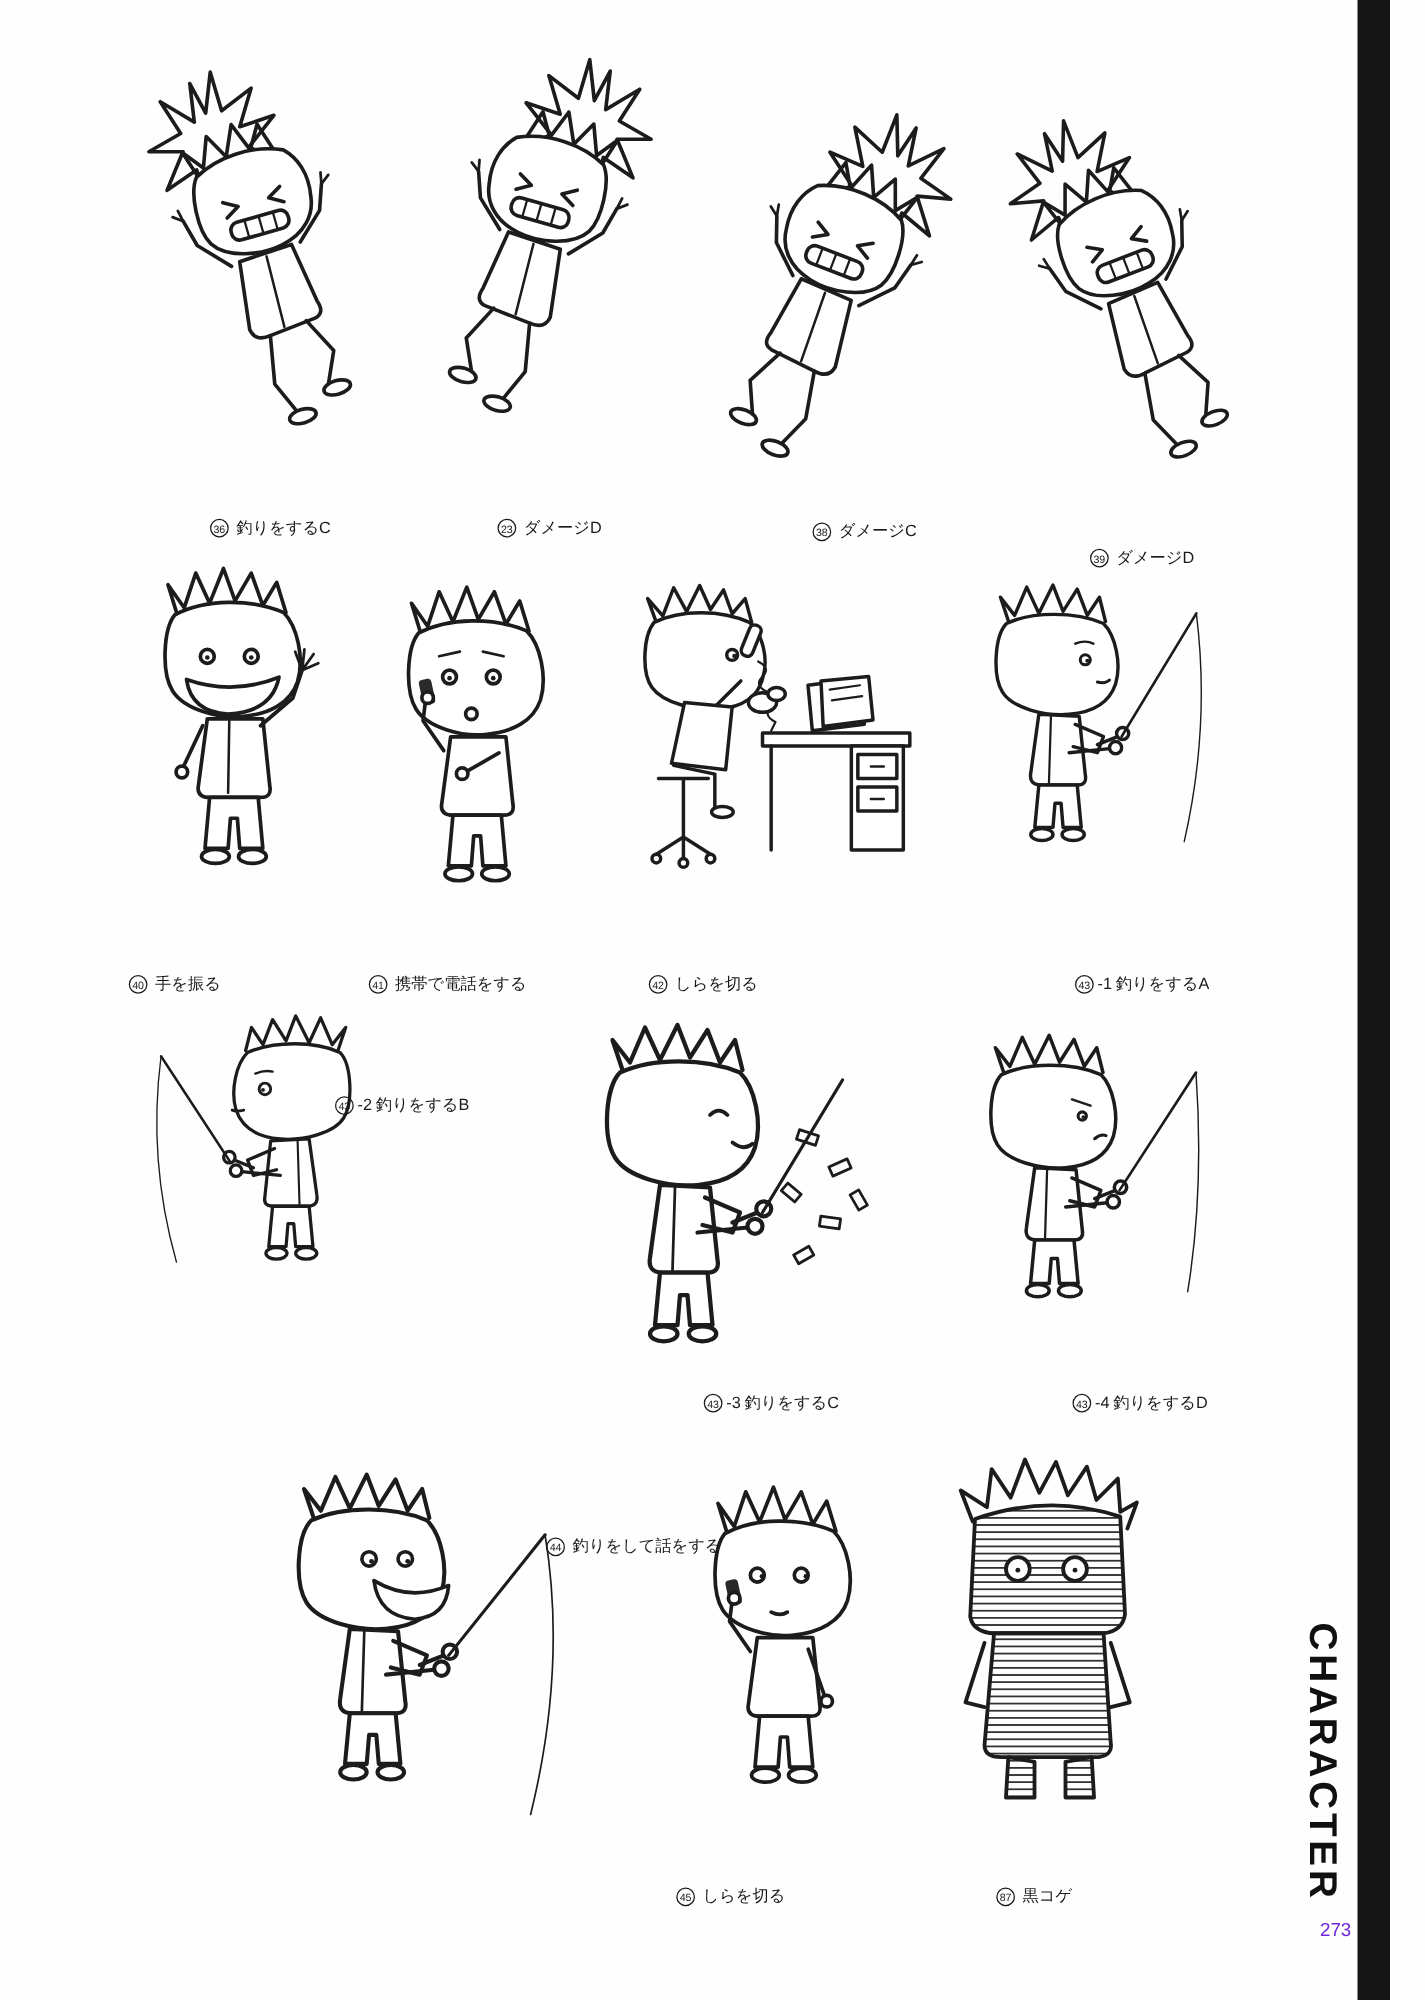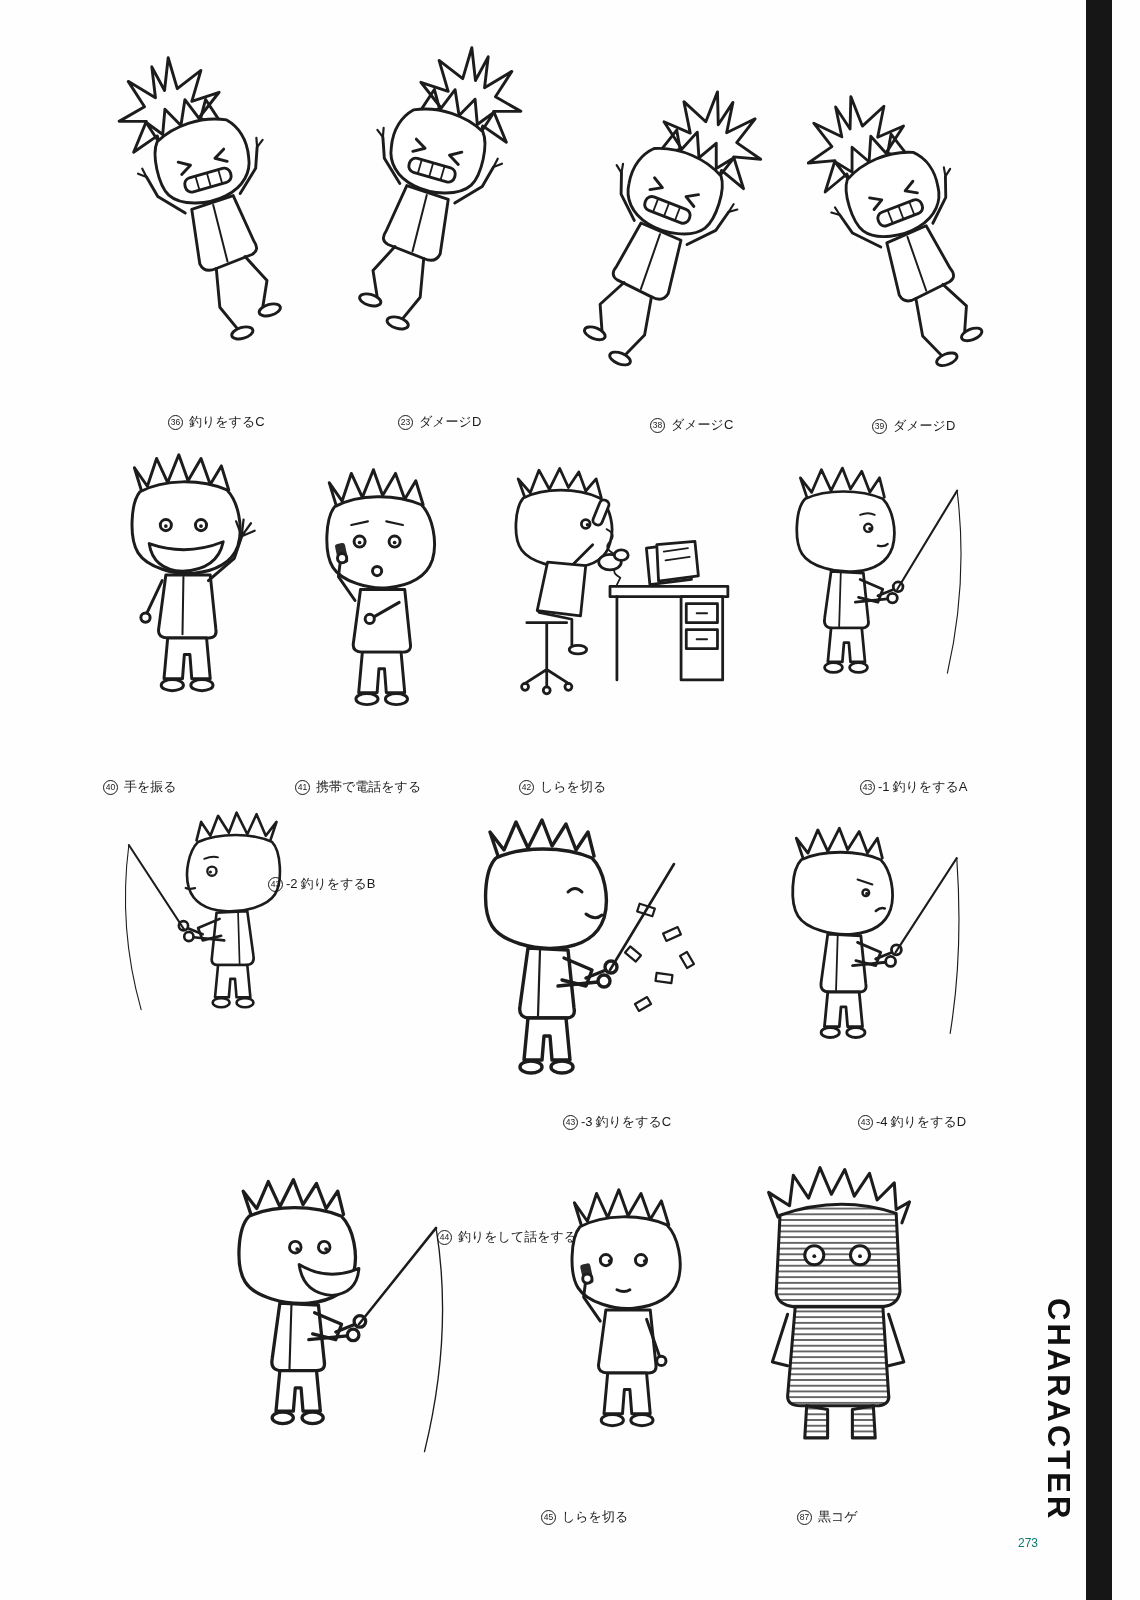--- a/index.html
+++ b/index.html
@@ -4,42 +4,42 @@
 <style>
   html,body { margin:0; padding:0; background:#ffffff; }
   .page {
     position:relative; width:1140px; height:1600px;
     background:#fefefe; overflow:hidden;
     font-family:"Liberation Sans", sans-serif;
   }
   .cell { position:absolute; }
   .cell svg { display:block; width:100%; height:100%; }
   .caption {
-    position:absolute; display:flex; align-items:center;
+    position:absolute; display:flex; align-items:flex-end;
     font-size:13px; color:#1a1a1a; white-space:nowrap; line-height:16px;
   }
   .cnum {
     display:inline-flex; align-items:center; justify-content:center;
     width:15px; height:15px; box-sizing:border-box;
     border:1.3px solid #1a1a1a; border-radius:50%;
     font-size:8.5px; margin-right:3px; flex:0 0 auto;
   }
   .csuf { margin-right:3px; }
   .black-bar {
     position:absolute; left:1086px; top:0; width:26px; height:1600px;
     background:#161616;
   }
   .vlabel {
     position:absolute; left:1040px; top:1298px;
     writing-mode:vertical-rl; text-orientation:mixed;
     font-size:31px; font-weight:bold; letter-spacing:3px; color:#101010;
   }
   .page-num {
-    position:absolute; left:1018px; top:1536px;
-    font-size:12px; color:#0f766e;
+    position:absolute; left:1056px; top:1536px;
+    font-size:15px; color:#6d28d9;
   }
 </style>
 </head>
 <body>
 
 <div class="page">
 
   <svg width="0" height="0" style="position:absolute" aria-hidden="true">
     <defs>
       <g id="dmg" stroke="#1c1c1c" stroke-width="3.2" fill="none" stroke-linecap="round" stroke-linejoin="round">
@@ -313,21 +313,21 @@
   <div class="caption" style="left:398px;top:414px">
     <span class="cnum">23</span>
       <span class="csuf"></span>
       <span>ダメージD</span>
   </div>
   <div class="caption" style="left:650px;top:417px">
     <span class="cnum">38</span>
       <span class="csuf"></span>
       <span>ダメージC</span>
   </div>
-  <div class="caption" style="left:872px;top:418px">
+  <div class="caption" style="left:872px;top:438px">
     <span class="cnum">39</span>
       <span class="csuf"></span>
       <span>ダメージD</span>
   </div>
   <div class="caption" style="left:103px;top:779px">
     <span class="cnum">40</span>
       <span class="csuf"></span>
       <span>手を振る</span>
   </div>
   <div class="caption" style="left:295px;top:779px">

